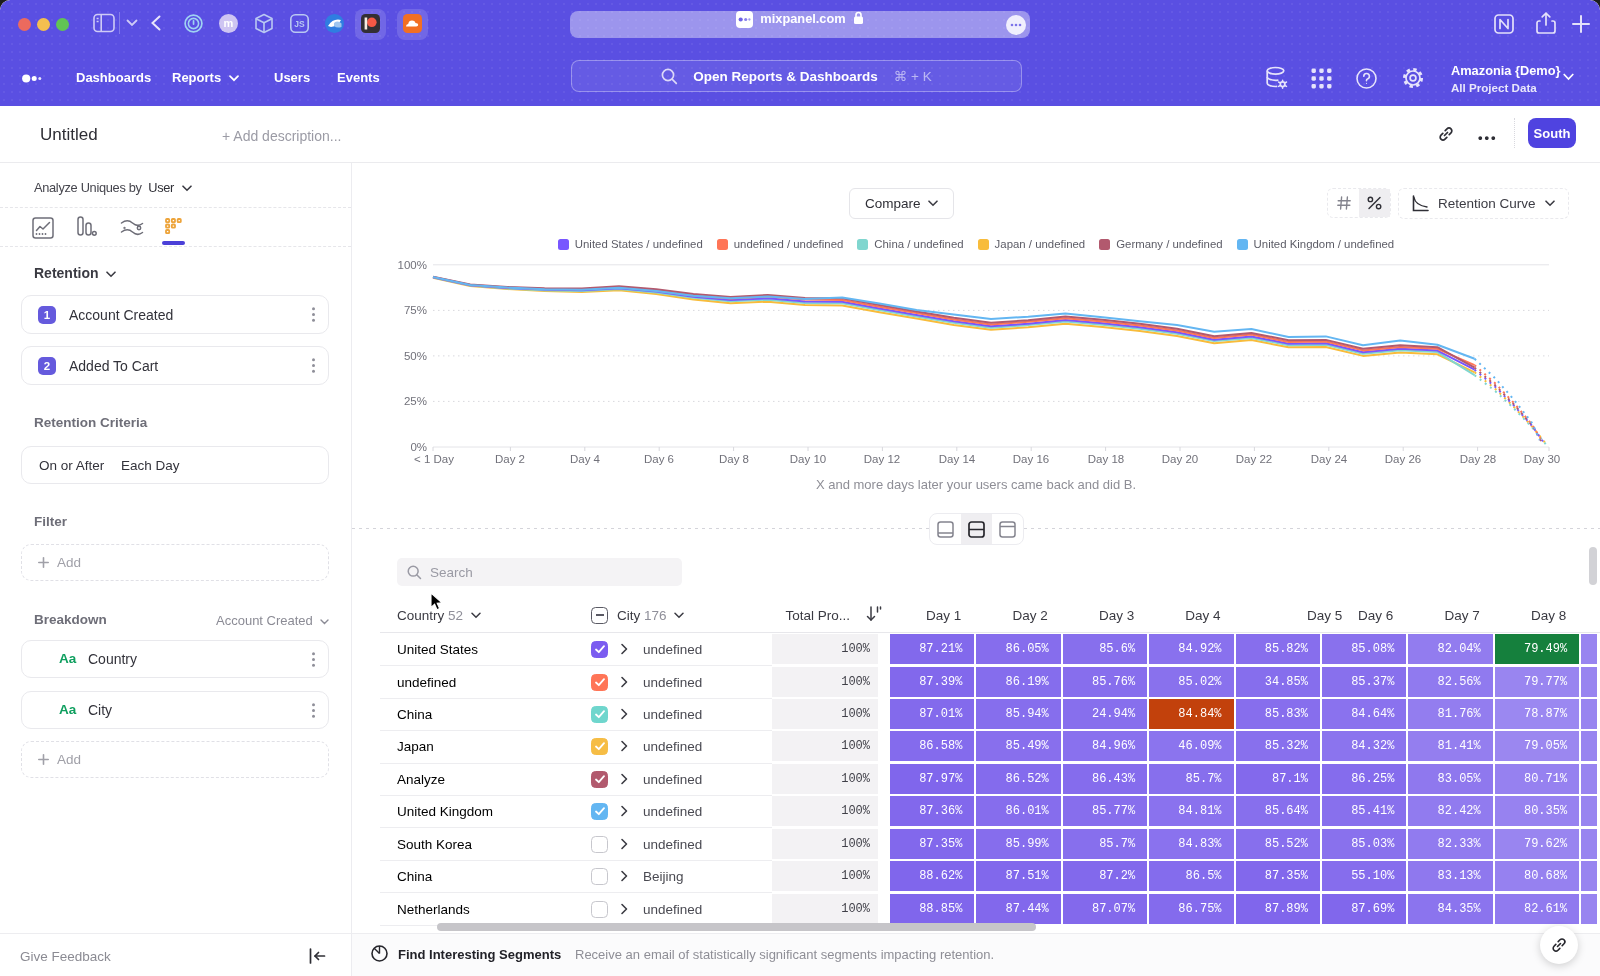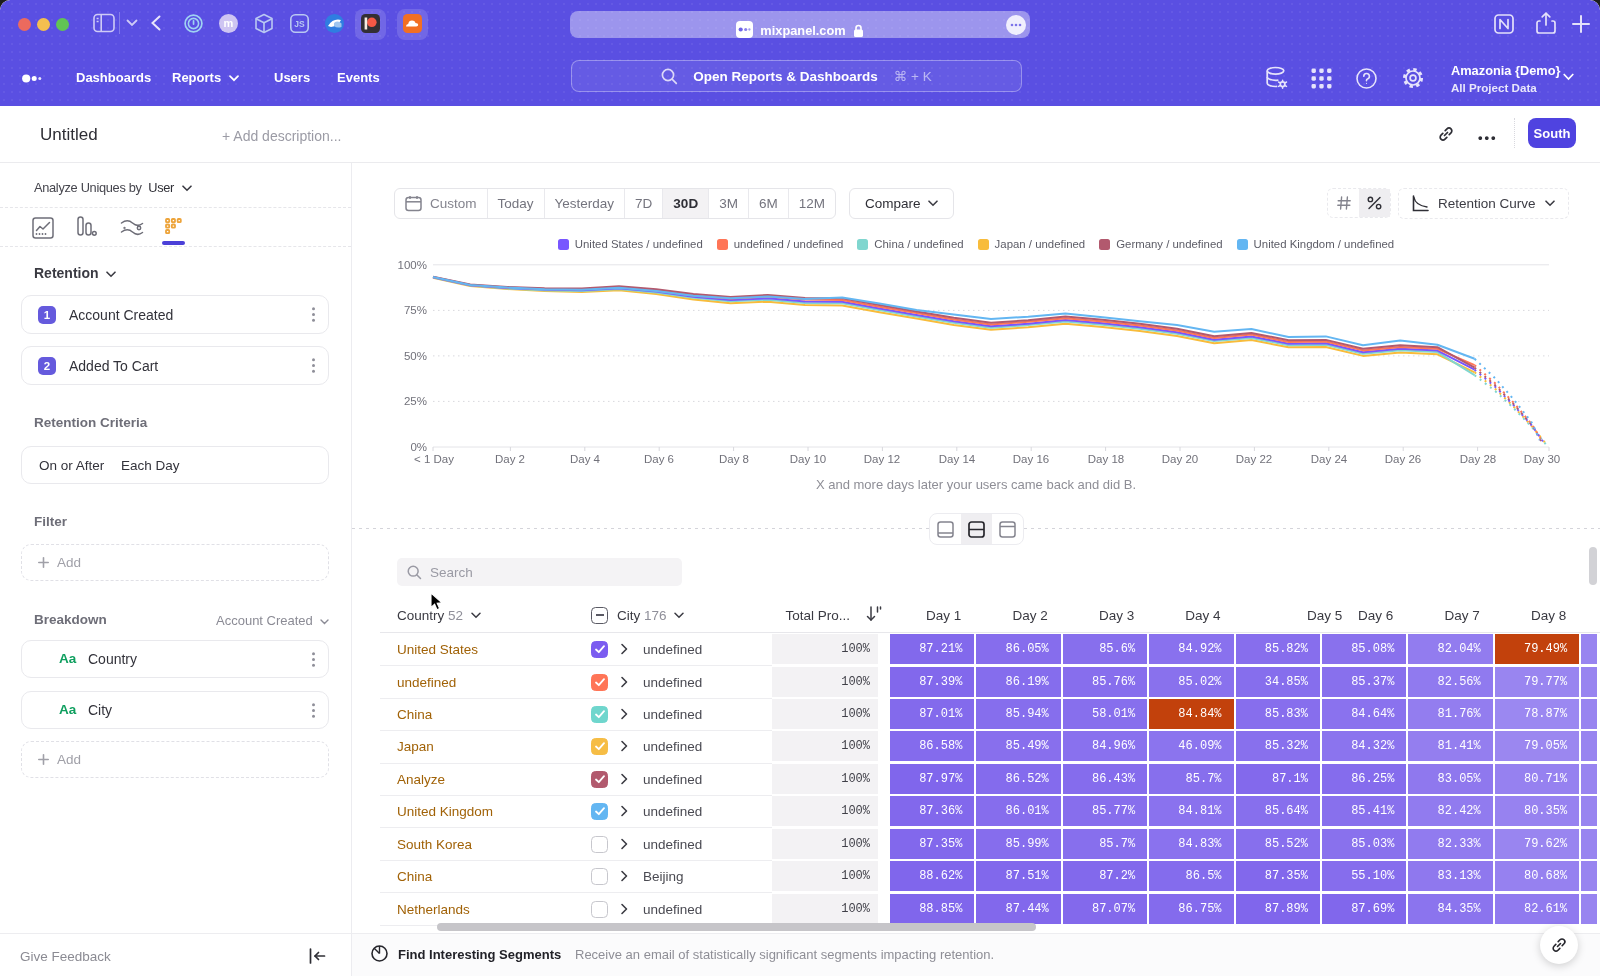--- a/index.html
+++ b/index.html
@@ -2,21 +2,21 @@
 <html><head><meta charset="utf-8"><style>
 *{margin:0;padding:0;box-sizing:border-box}
 html,body{width:1600px;height:976px;overflow:hidden;background:#1c1c1e;font-family:"Liberation Sans",sans-serif;-webkit-font-smoothing:antialiased}
 .window{position:absolute;left:0;top:0;width:1600px;height:976px;border-radius:10px 10px 0 0;overflow:hidden;background:#fff}
 .abs{position:absolute}
 .purple{position:absolute;left:0;top:0;width:1600px;height:106px;background:#5a4fe2;border-radius:10px 10px 0 0;
  background-image:radial-gradient(rgba(255,255,255,.06) 1px, transparent 1.1px);background-size:8px 8px}
 .tl{position:absolute;top:18px;width:13px;height:13px;border-radius:50%}
 .wicon{position:absolute;top:13px;color:#cfcbf6}
 svg{display:block}
-.urlbar{position:absolute;left:570px;top:11px;width:460px;height:27px;border-radius:8px;background:rgba(255,255,255,.40);display:flex;align-items:flex-end;justify-content:center;color:#fff;font-size:12.8px;font-weight:bold}
+.urlbar{position:absolute;left:570px;top:11px;width:460px;height:27px;border-radius:8px;background:rgba(255,255,255,.40);display:flex;align-items:flex-start;justify-content:center;color:#fff;font-size:12.8px;font-weight:bold}
 .urldots{position:absolute;right:4px;top:3.5px;width:20px;height:20px;border-radius:50%;background:rgba(255,255,255,.85);display:flex;align-items:center;justify-content:center}
 .navlink{position:absolute;top:70px;color:#fff;font-size:13px;font-weight:bold}
 .navsearch{position:absolute;left:571px;top:60px;width:451px;height:32px;border-radius:8px;border:1px solid rgba(255,255,255,.33);background:rgba(255,255,255,.07);display:flex;align-items:center;justify-content:center;color:#fff;font-size:13.5px;font-weight:bold}
 .acct{position:absolute;left:1451px;top:63px;color:#fff}
 .pagehead{position:absolute;left:0;top:106px;width:1600px;height:57px;background:#fff;border-bottom:1px solid #ebebee}
 .savebtn{position:absolute;left:1528px;top:118px;width:48px;height:30px;border-radius:8px;background:#4f43e0;color:#fff;font-size:13px;font-weight:bold;display:flex;align-items:center;justify-content:center}
 .sidebar{position:absolute;left:0;top:163px;width:352px;height:770px;background:#fff;border-right:1px solid #ececf0}
 .scard{position:absolute;left:21px;width:308px;background:#fff;border:1px solid #e9e9ed;border-radius:10px}
 .badge{position:absolute;left:16px;top:10px;width:18px;height:18px;border-radius:5px;background:#655add;color:#fff;font-size:11.5px;font-weight:bold;display:flex;align-items:center;justify-content:center}
 .ctext{position:absolute;left:47px;top:11px;font-size:14px;color:#32323a}
@@ -28,21 +28,21 @@
 .seg{height:100%;display:flex;align-items:center;padding:0 10px;color:#74747e;border-right:1px solid #e9e9ed;font-size:13.5px}
 .legend{position:absolute;left:352px;top:238px;width:1248px;display:flex;justify-content:center;gap:14px;font-size:11.4px;color:#5c5c66}
 .legend .it{display:flex;align-items:center;gap:6px}
 .legend .sq{width:11px;height:11px;border-radius:2.5px;display:inline-block}
 .viewtoggle{position:absolute;left:929px;top:513px;display:flex;border:1px solid #ececf0;border-radius:8px;background:#fff;overflow:hidden}
 .vbtn{width:31px;height:30px;display:flex;align-items:center;justify-content:center}
 .searchbox{position:absolute;left:397px;top:558px;width:285px;height:28px;background:#f4f3f5;border-radius:5px;display:flex;align-items:center;padding-left:10px;gap:8px;color:#9a9aa4;font-size:13.5px}
 .thead{position:absolute;top:598px;height:34px;font-size:13.5px;color:#3a3a42;display:flex;align-items:center}
 .dhead{position:absolute;top:598px;width:84.4px;height:34px;font-size:13.5px;color:#3a3a42;display:flex;align-items:center;justify-content:flex-end;padding-right:13px}
 .rowsep{position:absolute;left:380px;width:392px;height:1px;background:#ededf0}
-.rname{position:absolute;left:397px;width:180px;height:31px;display:flex;align-items:center;font-size:13.5px;color:#a16207}
+.rname{position:absolute;left:397px;width:180px;height:31px;display:flex;align-items:center;font-size:13.5px;color:#000000}
 .cbx{position:absolute;left:591px;width:17px;height:17px;border-radius:4.5px;border:1px solid;display:flex;align-items:center;justify-content:center}
 .rchev{position:absolute;left:620px}
 .rcity{position:absolute;left:643px;width:120px;height:31px;display:flex;align-items:center;font-size:13.5px;color:#4a4a52}
 .gcell{position:absolute;left:772px;top:0;width:106px;height:30px;background:#f3f2f4;display:flex;align-items:center;justify-content:flex-end;padding-right:8px;font-family:"Liberation Mono",monospace;font-size:12px;color:#3f3f47}
 .pcell{position:absolute;width:84.4px;height:30px;display:flex;align-items:center;justify-content:flex-end;padding-right:12px;font-family:"Liberation Mono",monospace;font-size:12px;color:#fff;background-image:radial-gradient(rgba(255,255,255,.10) 1px,transparent 1.1px);background-size:7px 7px}
 .footer{position:absolute;left:352px;top:933px;width:1248px;height:43px;background:#fbfbfc;border-top:1px solid #ededf0}
 </style></head><body>
 <div class="window">
 
 <div class="purple"></div>
@@ -344,35 +344,20 @@
 <div class="abs" style="left:0;top:933px;width:352px;height:43px;background:#fff;border-top:1px solid #ededf0;border-right:1px solid #ececf0"></div>
 <div class="abs" style="left:20px;top:949px;font-size:13.5px;color:#8b8b93">Give Feedback</div>
 <div class="abs" style="left:309px;top:948px">
       <svg width="17" height="16" viewBox="0 0 17 16" fill="none" stroke="#2e2e35" stroke-width="1.7" stroke-linecap="round">
         <line x1="1.5" y1="1" x2="1.5" y2="15"></line>
         <line x1="15.5" y1="8" x2="6" y2="8"></line>
         <path d="M9.5 4.5 L6 8 L9.5 11.5" stroke-linejoin="round"></path>
       </svg>
     </div>
 
-<div class="main-toolbar-btn" style="left:394px;top:188px;height:31px">
-<span class="seg" style="color:#84848e;gap:8px"><svg width="17" height="17" viewBox="0 0 17 17" fill="none" stroke="#84848e" stroke-width="1.5">
-          <rect x="1" y="2.5" width="15" height="13" rx="2.5"></rect>
-          <line x1="1" y1="6.8" x2="16" y2="6.8"></line>
-          <line x1="5" y1="1" x2="5" y2="4"></line>
-          <line x1="12" y1="1" x2="12" y2="4"></line>
-        </svg>Custom</span>
-<span class="seg">Today</span>
-      <span class="seg">Yesterday</span>
-      <span class="seg">7D</span>
-      <span class="seg" style="background:#f3f2f4;color:#2f2f36;font-weight:bold">30D</span>
-      <span class="seg">3M</span>
-      <span class="seg">6M</span>
-      <span class="seg" style="border-right:none">12M</span>
-</div>
 <div class="main-toolbar-btn" style="left:849px;top:188px;height:31px;padding:0 15px;gap:7px;color:#2f2f36">Compare <svg width="10" height="7" viewBox="0 0 10 7">
         <path d="M1 1.2 L5 5.2 L9 1.2" fill="none" stroke="#3c3c44" stroke-width="1.6" stroke-linecap="round"></path>
       </svg></div>
 <div class="main-toolbar-btn" style="left:1327px;top:188px;height:30px;border-style:dashed;border-color:#e9e9ed">
 <span style="width:31px;height:100%;display:flex;align-items:center;justify-content:center;color:#84848e;font-size:14px">
         <svg width="14" height="14" viewBox="0 0 14 14" stroke="#84848e" stroke-width="1.4" stroke-linecap="round">
           <line x1="4.6" y1="1" x2="3.6" y2="13"></line>
           <line x1="10.4" y1="1" x2="9.4" y2="13"></line>
           <line x1="1.2" y1="4.8" x2="13.2" y2="4.8"></line>
           <line x1="0.8" y1="9.2" x2="12.8" y2="9.2"></line>
@@ -525,21 +510,21 @@
     </div>
 <div class="rcity" style="top:634.0px">undefined</div>
 <div class="gcell" style="top:634.0px">100%</div>
 <div class="pcell" style="left:890.0px;top:634.0px;background:rgb(130,105,236)">87.21%</div>
 <div class="pcell" style="left:976.4px;top:634.0px;background:rgb(134,109,237)">86.05%</div>
 <div class="pcell" style="left:1062.8px;top:634.0px;background:rgb(135,111,237)">85.6%</div>
 <div class="pcell" style="left:1149.2px;top:634.0px;background:rgb(137,113,238)">84.92%</div>
 <div class="pcell" style="left:1235.6px;top:634.0px;background:rgb(135,110,237)">85.82%</div>
 <div class="pcell" style="left:1322.0px;top:634.0px;background:rgb(137,113,237)">85.08%</div>
 <div class="pcell" style="left:1408.4px;top:634.0px;background:rgb(146,124,239)">82.04%</div>
-<div class="pcell" style="left:1494.8px;top:634.0px;background:#c2410c">79.49%</div>
+<div class="pcell" style="left:1494.8px;top:634.0px;background:#15803d">79.49%</div>
 <div class="pcell" style="left:1581.2px;top:634.0px;width:16px;background:rgb(152,132,240)"></div>
 <div class="rowsep" style="top:698px"></div>
 <div class="rname" style="top:666.5px">undefined</div>
 <div class="cbx" style="top:673.5px;background:#FF7557;border-color:#FF7557">
       <svg width="10" height="9" viewBox="0 0 10 9">
         <path d="M1 4.5 L3.8 7.2 L9 1.2" fill="none" stroke="#fff" stroke-width="1.8" stroke-linecap="round" stroke-linejoin="round"></path>
       </svg>
     </div>
 <div class="rchev" style="top:675.5px">
       <svg width="8" height="12" viewBox="0 0 8 12">
@@ -566,21 +551,21 @@
     </div>
 <div class="rchev" style="top:707.9px">
       <svg width="8" height="12" viewBox="0 0 8 12">
         <path d="M2 1.5 L6.5 6 L2 10.5" fill="none" stroke="#3c3c44" stroke-width="1.6" stroke-linecap="round" stroke-linejoin="round"></path>
       </svg>
     </div>
 <div class="rcity" style="top:698.9px">undefined</div>
 <div class="gcell" style="top:698.9px">100%</div>
 <div class="pcell" style="left:890.0px;top:698.9px;background:rgb(131,106,236)">87.01%</div>
 <div class="pcell" style="left:976.4px;top:698.9px;background:rgb(134,110,237)">85.94%</div>
-<div class="pcell" style="left:1062.8px;top:698.9px;background:rgb(135,111,237)">58.01%</div>
+<div class="pcell" style="left:1062.8px;top:698.9px;background:rgb(135,111,237)">24.94%</div>
 <div class="pcell" style="left:1149.2px;top:698.9px;background:#c2410c">84.84%</div>
 <div class="pcell" style="left:1235.6px;top:698.9px;background:rgb(135,110,237)">85.83%</div>
 <div class="pcell" style="left:1322.0px;top:698.9px;background:rgb(138,114,238)">84.64%</div>
 <div class="pcell" style="left:1408.4px;top:698.9px;background:rgb(147,125,239)">81.76%</div>
 <div class="pcell" style="left:1494.8px;top:698.9px;background:rgb(155,136,241)">78.87%</div>
 <div class="pcell" style="left:1581.2px;top:698.9px;width:16px;background:rgb(152,132,240)"></div>
 <div class="rowsep" style="top:763px"></div>
 <div class="rname" style="top:731.4px">Japan</div>
 <div class="cbx" style="top:738.4px;background:#f6bd45;border-color:#f6bd45">
       <svg width="10" height="9" viewBox="0 0 10 9">

